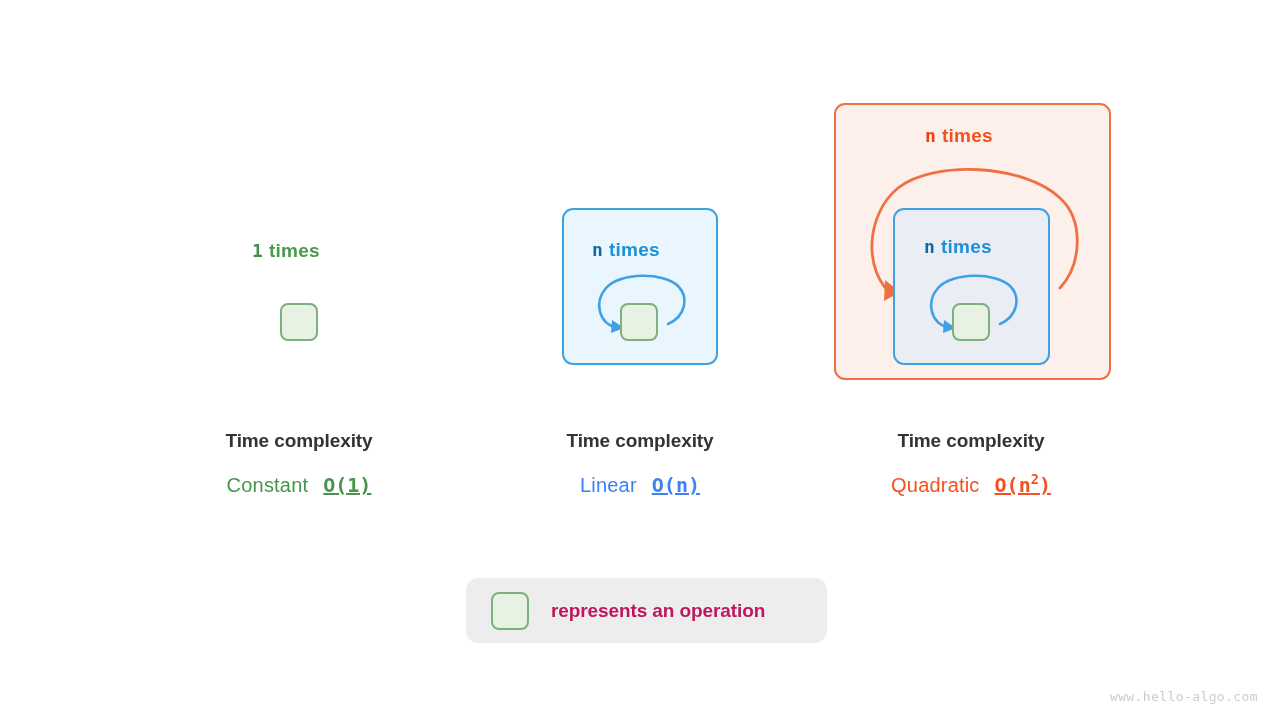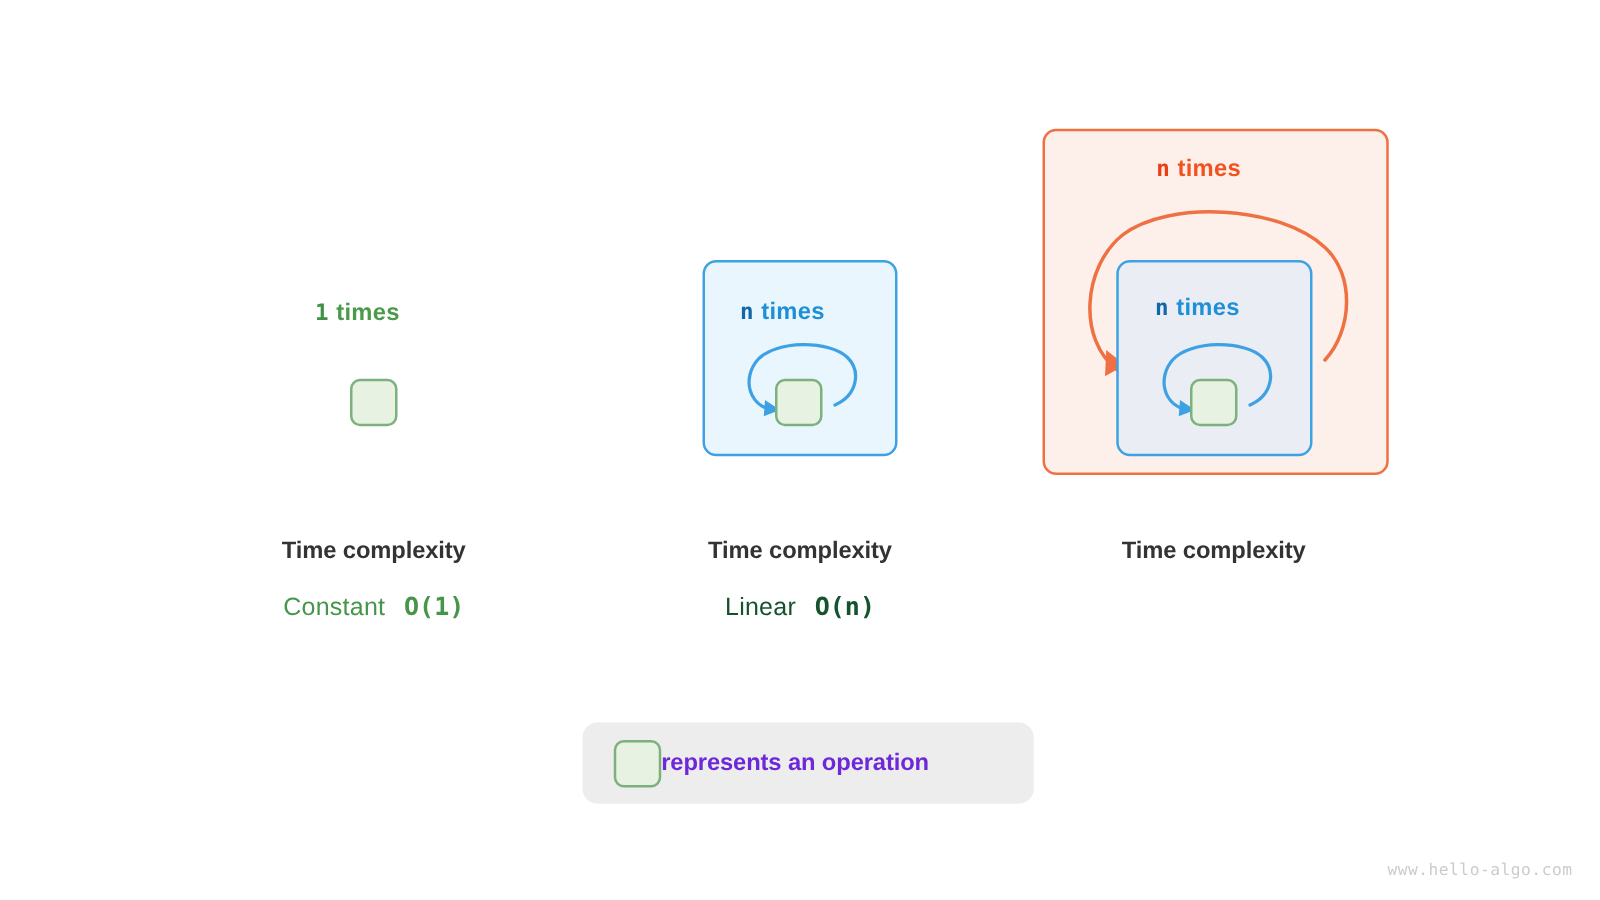--- a/index.html
+++ b/index.html
@@ -103,28 +103,29 @@
   }
   .caption .value .name {
     font-family: "Liberation Sans", sans-serif;
     font-weight: normal;
   }
   .caption .value .bigo {
     font-family: "DejaVu Sans Mono", "Liberation Mono", monospace;
     font-weight: bold;
     margin-left: 15px;
     letter-spacing: 0;
+    text-decoration: underline;
   }
   .caption .value .bigo sup {
     font-size: 0.68em;
     vertical-align: super;
     line-height: 0;
   }
   .v-green  { color: #47954b; }
-  .v-blue   { color: #14532d; }
+  .v-blue   { color: #3b82f6; }
   .v-orange { color: #f4511e; }
 
   
   .legend {
     position: absolute;
     left: 466px;
     top: 578px;
     width: 361px;
     height: 65px;
     background: #ededed;
@@ -136,23 +137,24 @@
     position: relative;
     width: 38px;
     height: 38px;
     box-sizing: border-box;
     border: 2px solid #7cb07c;
     border-radius: 8px;
     background: #e8f2e3;
     margin-left: 25px;
   }
   .legend .legend-text {
+    margin-left: 22px;
     font-size: 19px;
     font-weight: bold;
-    color: #6d28d9;
+    color: #be185d;
     letter-spacing: -0.1px;
   }
 
   
   .watermark {
     position: absolute;
     right: 22px;
     bottom: 16px;
     font-family: "DejaVu Sans Mono", "Liberation Mono", monospace;
     font-size: 13px;
@@ -217,20 +219,23 @@
 
   <svg class="arrow-svg" style="left:924px; top:272px;" width="96" height="62" viewBox="0 0 96 62">
     <path d="M 26 56 C 6 52, 2 30, 14 16 C 28 0, 72 0, 86 14 C 97 25, 94 44, 76 52" fill="none" stroke="#3ea1e4" stroke-width="2.6" stroke-linecap="round"></path>
     <path d="M 20 48 L 32 56 L 19 61 Z" fill="#3ea1e4"></path>
   </svg>
 
   <div class="op-square" style="left:952px; top:303px;"></div>
 
   <div class="caption" style="left:971px; top:430px;">
     <span class="title">Time complexity</span>
+    <span class="value v-orange">
+      <span class="name">Quadratic</span><span class="bigo"><span>O(n</span><sup>2</sup><span>)</span></span>
+    </span>
   </div>
 
   <div class="legend">
     <div class="legend-square"></div>
     <div class="legend-text">represents an operation</div>
   </div>
 
   <div class="watermark">www.hello-algo.com</div>
 
 </div>

